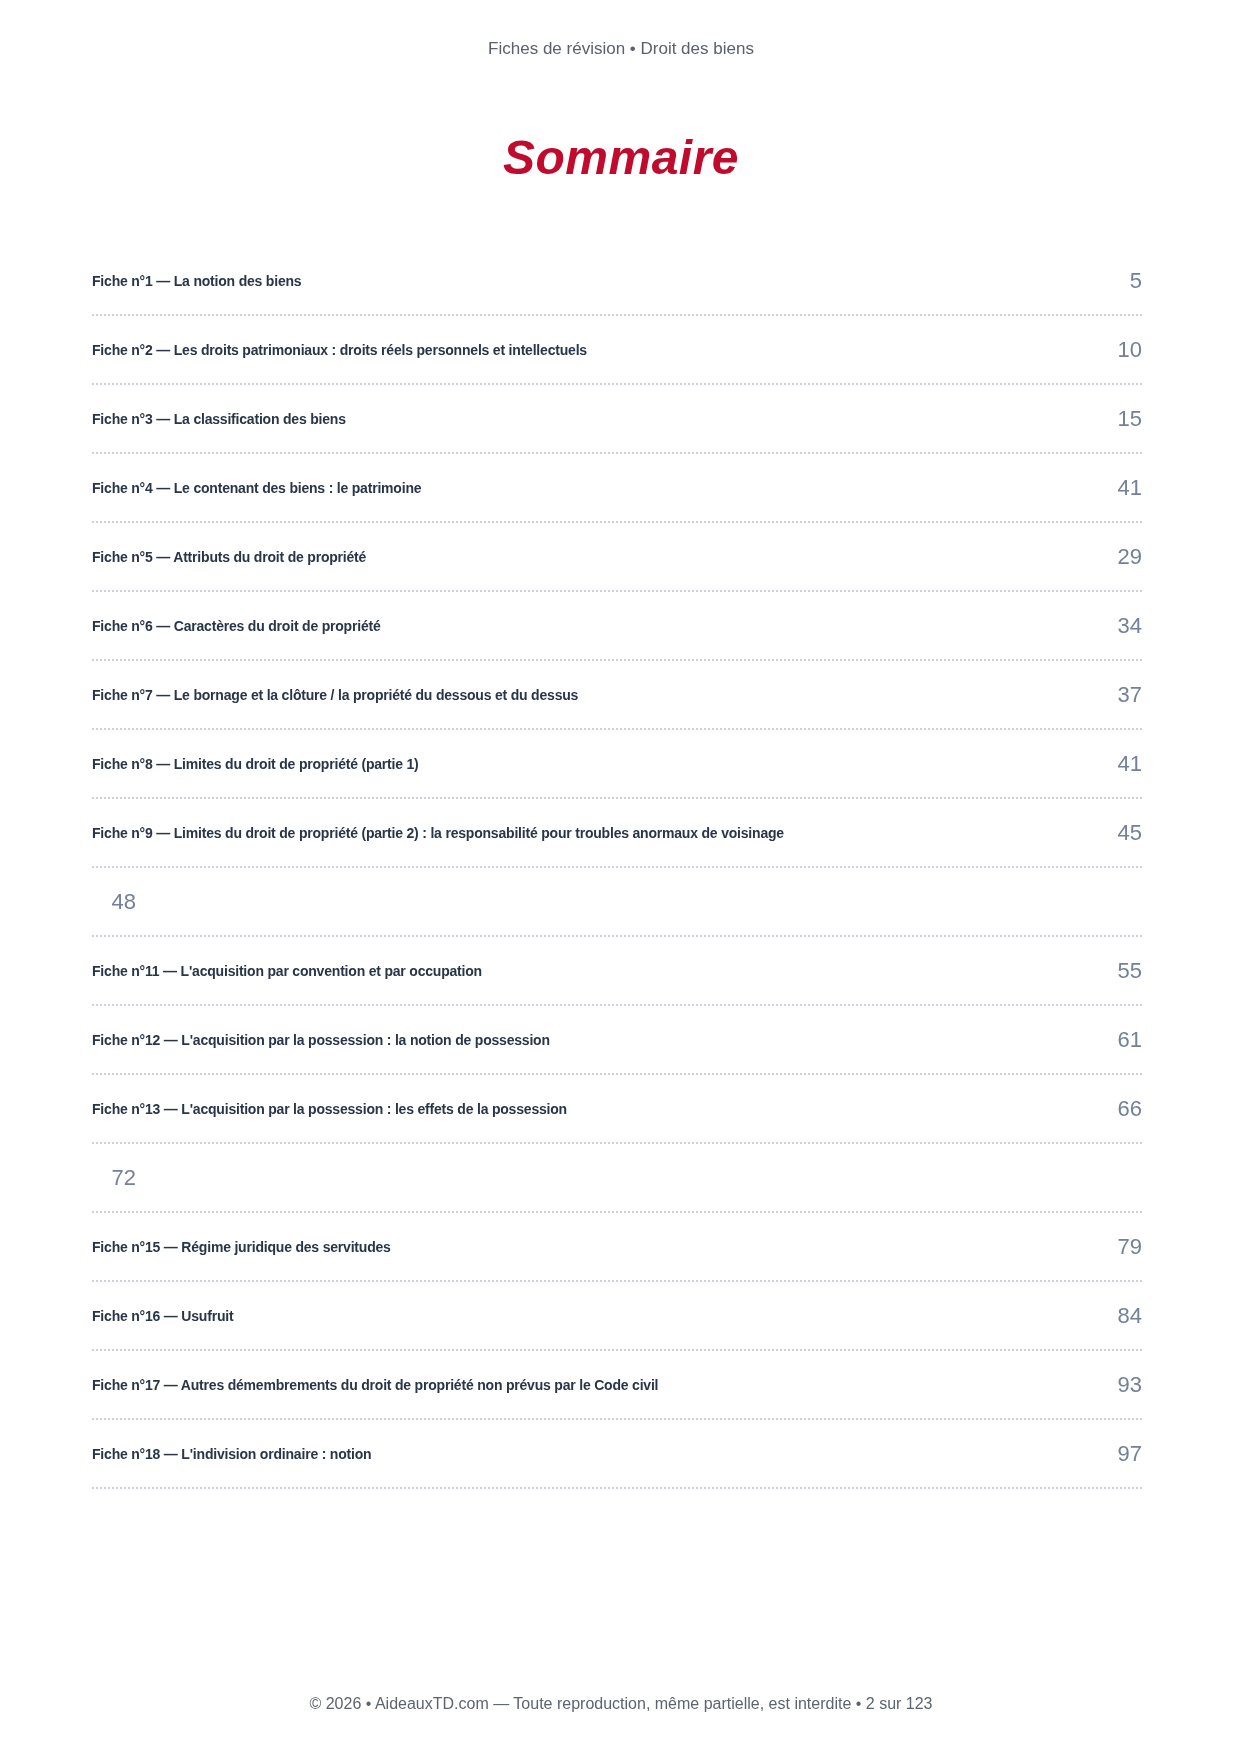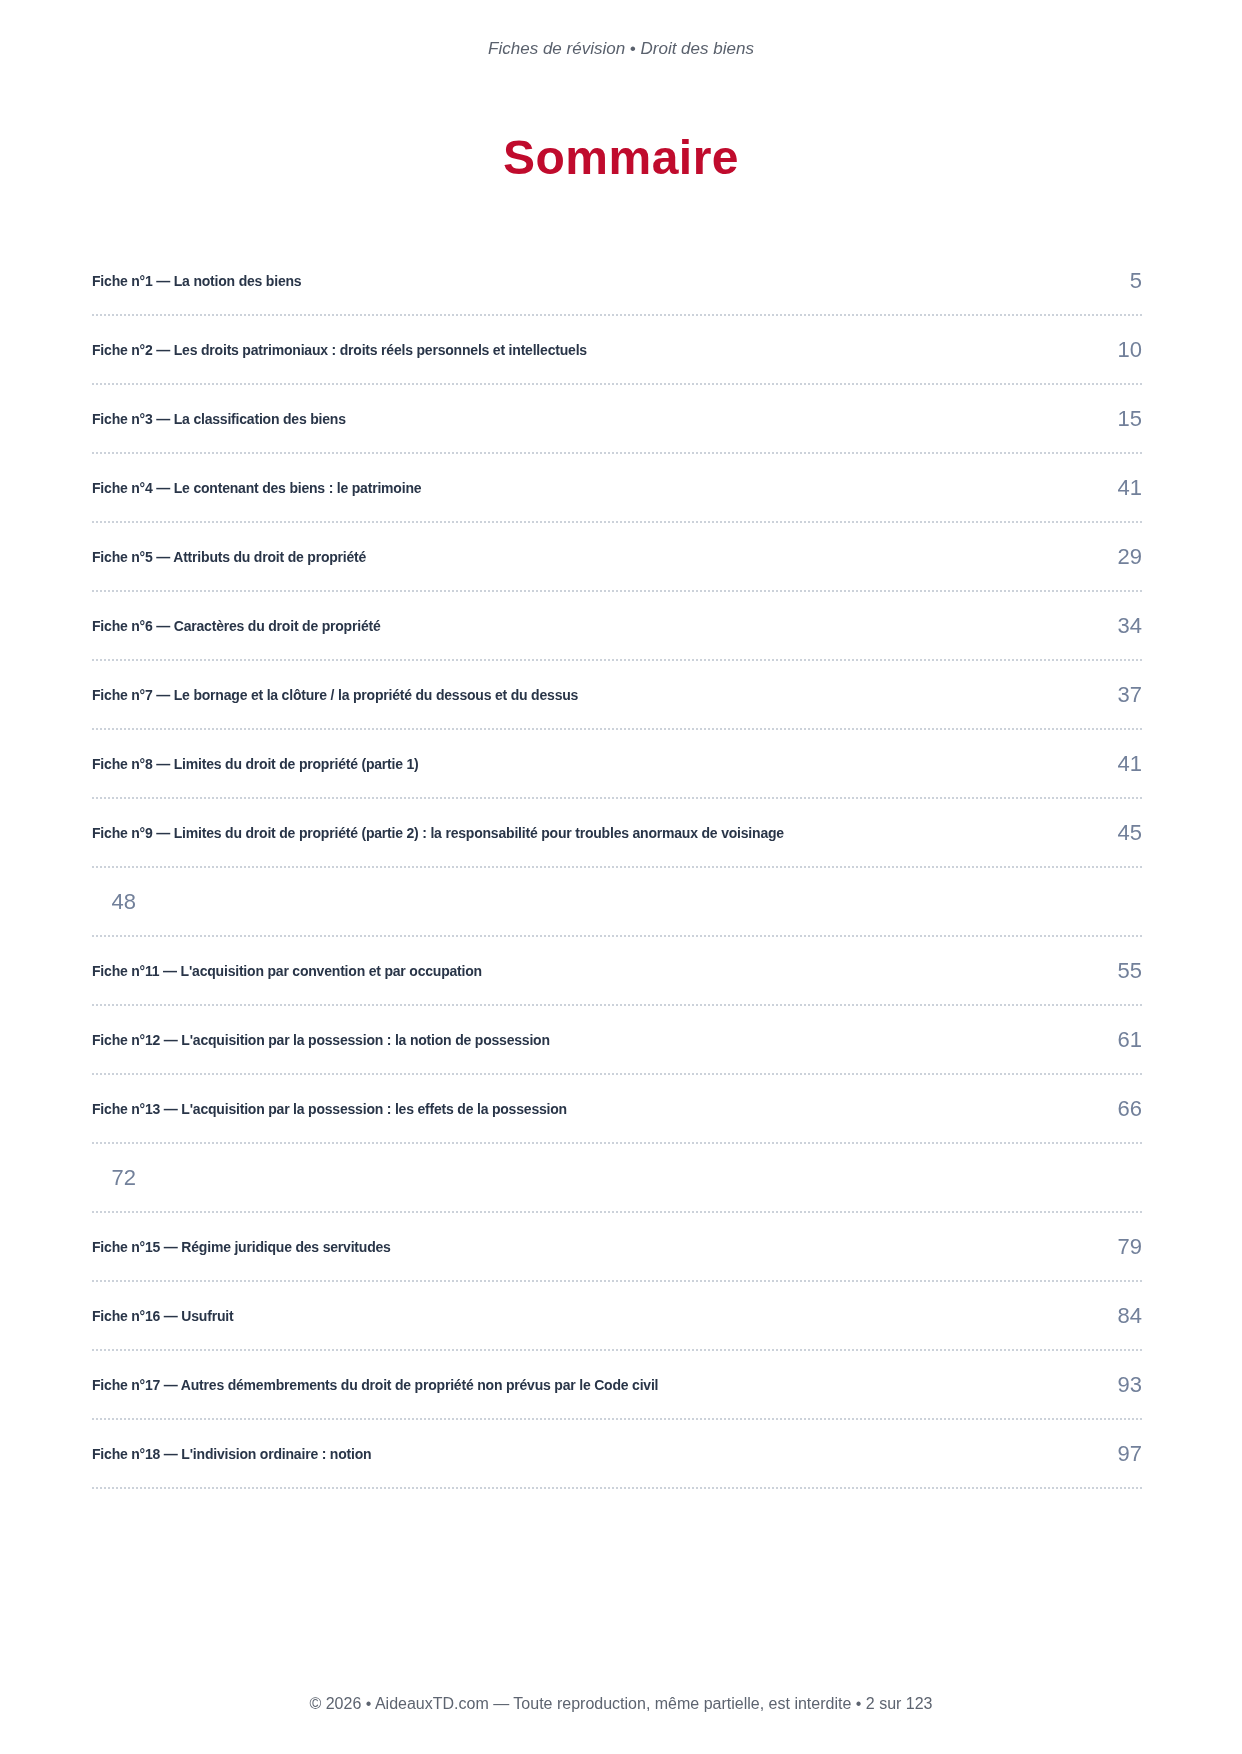--- a/index.html
+++ b/index.html
@@ -10,33 +10,33 @@
   body {
     width: 1242px;
     height: 1754px;
     position: relative;
     font-family: "Liberation Sans", sans-serif;
     overflow: hidden;
   }
   .page-header {
     padding-top: 40px;
     text-align: center;
-    font-style: italic;
     font-size: 17px;
     line-height: 1;
     color: #5a616d;
   }
   .page-title {
     margin: 72px 0 0 0;
     text-align: center;
     font-size: 48px;
     line-height: 58px;
     font-weight: 700;
     letter-spacing: 0.5px;
     color: #c00b2d;
+    font-style: italic;
   }
   .toc {
     margin: 60px 100px 0 92px;
   }
   .toc-row {
     display: flex;
     justify-content: space-between;
     align-items: flex-start;
     padding: 14px 0 13px 0;
     border-bottom: 2px dotted #ccd2da;

